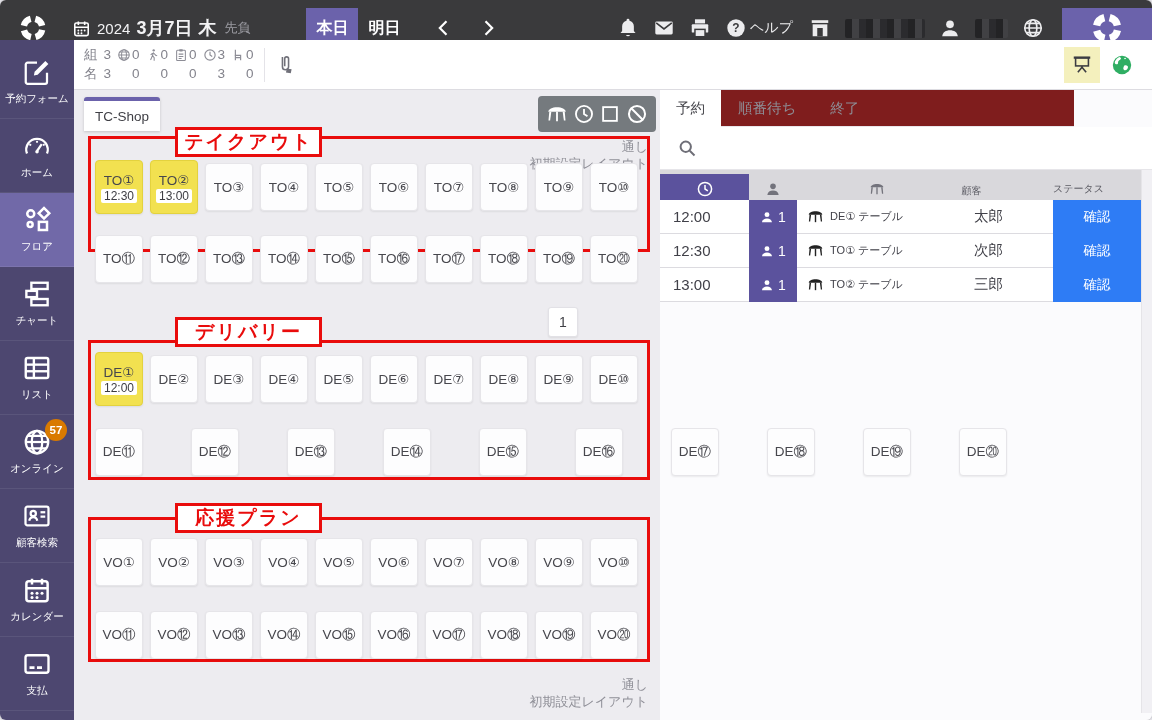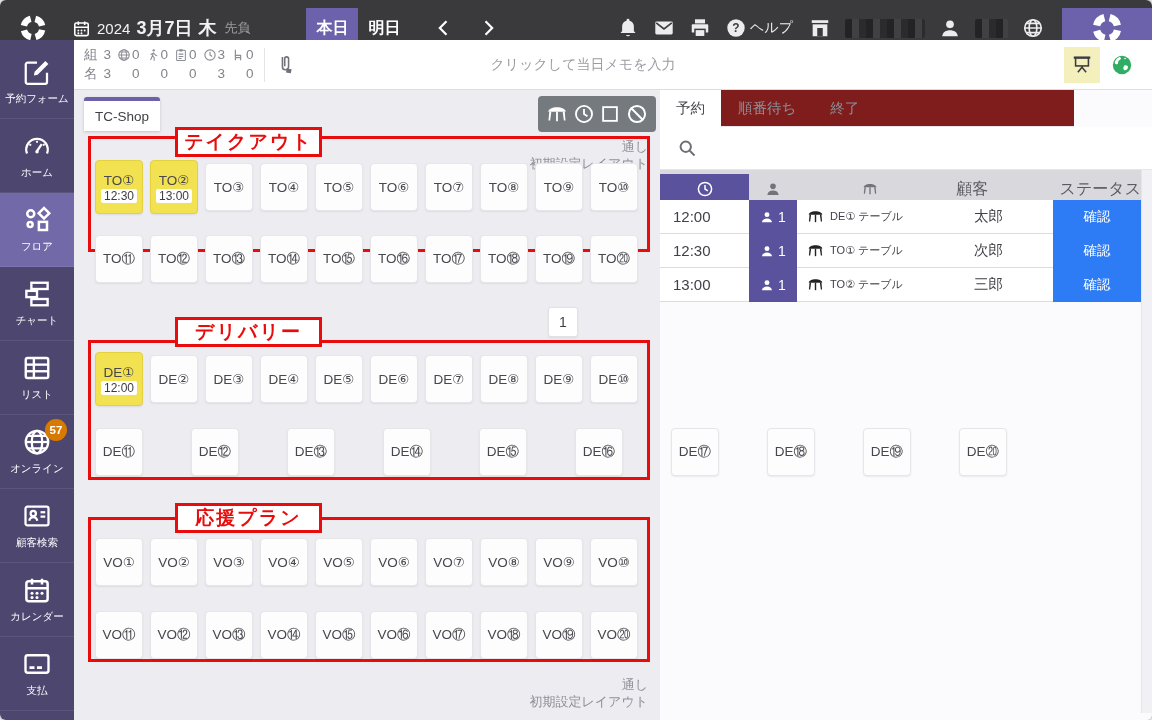--- a/index.html
+++ b/index.html
@@ -86,27 +86,27 @@
 
   
   .panel{position:absolute;left:660px;top:90px;width:492px;height:630px;background:#fbfbfd;}
   .ptabs{position:absolute;left:0;top:0;width:414px;height:37px;background:#7f1d1d;display:flex;border-bottom:1px solid #e8e7eb;}
   .ptab{height:37px;display:flex;align-items:center;padding:0 17px;font-size:14.5px;color:#8e8e96;cursor:pointer;}
   .ptab.active{background:#fff;color:#45454b;min-width:58px;justify-content:center;padding:0 16px;}
   .searchrow{position:absolute;left:0;top:37px;width:492px;height:43px;background:#fff;border-bottom:1px solid #e6e5e9;
              display:flex;align-items:center;cursor:text;}
   .searchrow .ic{width:20px;height:20px;color:#6e6e77;margin-left:17px;}
   .thead{position:absolute;left:0;top:80px;width:481px;height:38px;background:#d9d8dc;display:flex;
-         font-size:16px;color:#5a5a62;align-items:center;}
+         font-size:10px;color:#5a5a62;align-items:center;}
   .th-time{width:89px;height:30px;background:#5b529d;display:flex;align-items:center;justify-content:center;}
   .th-time .ic{width:18px;height:18px;color:#fff;}
   .th-guest{width:48px;display:flex;align-items:center;justify-content:center;}
   .th-guest .ic{width:16px;height:16px;color:#73737c;}
   .th-main{width:256px;text-align:center;}
-  .th-status{width:88px;text-align:right;}
+  .th-status{width:88px;text-align:left;}
   #prows{position:absolute;left:0;top:110px;width:481px;}
   .prow{width:481px;height:34px;border-bottom:1px solid #dcdbe0;background:#fff;display:flex;align-items:center;
         font-size:15px;color:#404048;cursor:pointer;}
   .pr-time{width:89px;padding-left:13px;}
   .pr-guest{width:48px;height:34px;background:#5b529d;color:#fff;display:flex;align-items:center;
             justify-content:center;gap:4px;font-size:14px;flex:none;}
   .pr-guest .ic{width:14px;height:14px;}
   .pr-main{width:256px;display:flex;align-items:center;padding-left:10px;gap:6px;}
   .pr-main .ic{width:17px;height:17px;color:#222;flex:none;}
   .pr-table{font-size:11px;width:138px;white-space:nowrap;}
@@ -304,21 +304,20 @@
           </div>
         </div>
     </div>
     <div class="vdiv"></div>
     <span class="memo-clip">
         <svg viewBox="0 0 24 24">
           <path d="M8.5 3.5v11a3.5 3.5 0 0 0 7 0v-9a2.2 2.2 0 0 0-4.4 0v8.5" fill="none" stroke="currentColor" stroke-width="1.8"></path>
           <path d="M13.5 16.5l5.5 1-1 4.5-5.5-1z" fill="currentColor"></path>
         </svg>
       </span>
-    <div class="memo-ph">クリックして当日メモを入力</div>
     <div class="memo-actions">
       <button class="membtn yellow">
         <span class="mi">
             <svg viewBox="0 0 24 24" fill="none" stroke="currentColor" stroke-width="1.7">
               <line x1="3" y1="4" x2="21" y2="4" stroke-width="2.4"></line>
               <rect x="5" y="4" width="14" height="9"></rect>
               <line x1="12" y1="13" x2="12" y2="15.5"></line>
               <line x1="12" y1="14.5" x2="7.5" y2="20"></line>
               <line x1="12" y1="14.5" x2="16.5" y2="20"></line>
             </svg>

